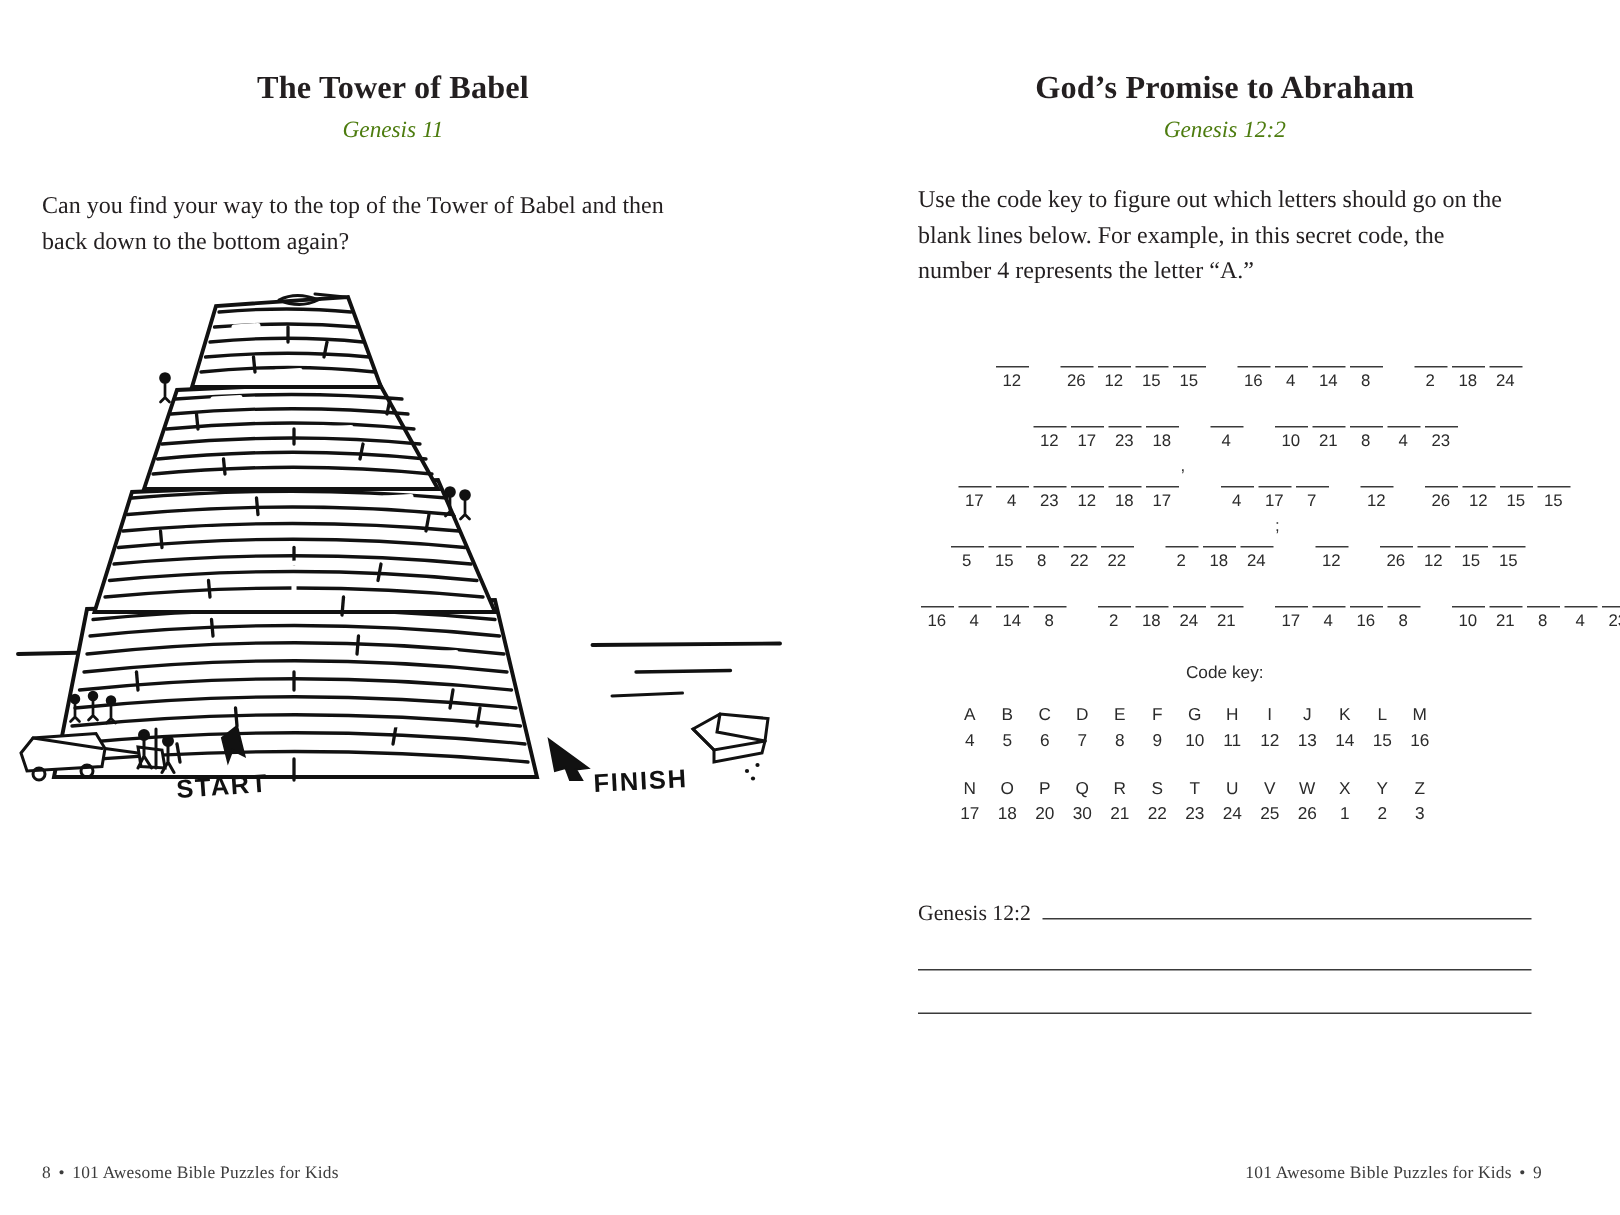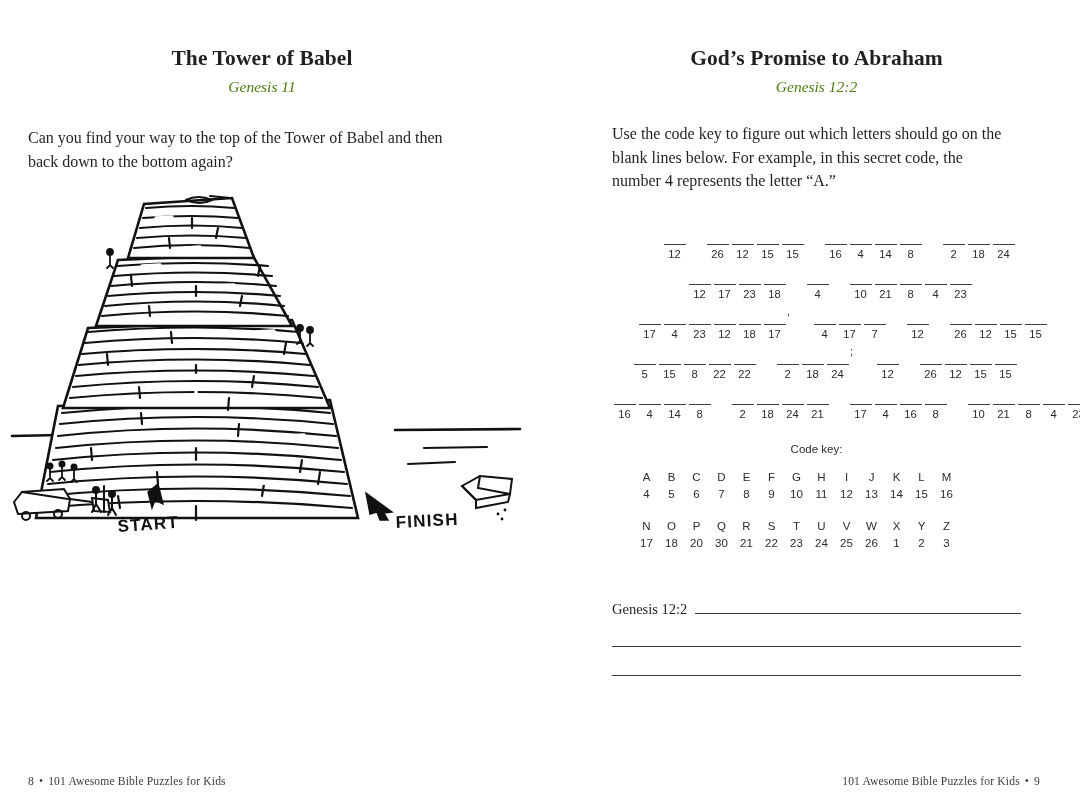--- a/index.html
+++ b/index.html
@@ -147,21 +147,21 @@
 
   
   .footer {
     position: absolute;
     bottom: 22px;
     font-size: 11.6px;
     color: #3c3c3c;
     letter-spacing: 0.15px;
   }
   .footer-left  { left: 28px; margin-top: 27px; }
-  .footer-right { right: 40px; }
+  .footer-right { right: 52px; }
   .dot { padding: 0 5px; }
 </style>
 </head>
 <body>
 
 <div class="spread">
 
   <div class="page page-left">
 
     <h1 class="puzzle-title">The Tower of Babel</h1>

